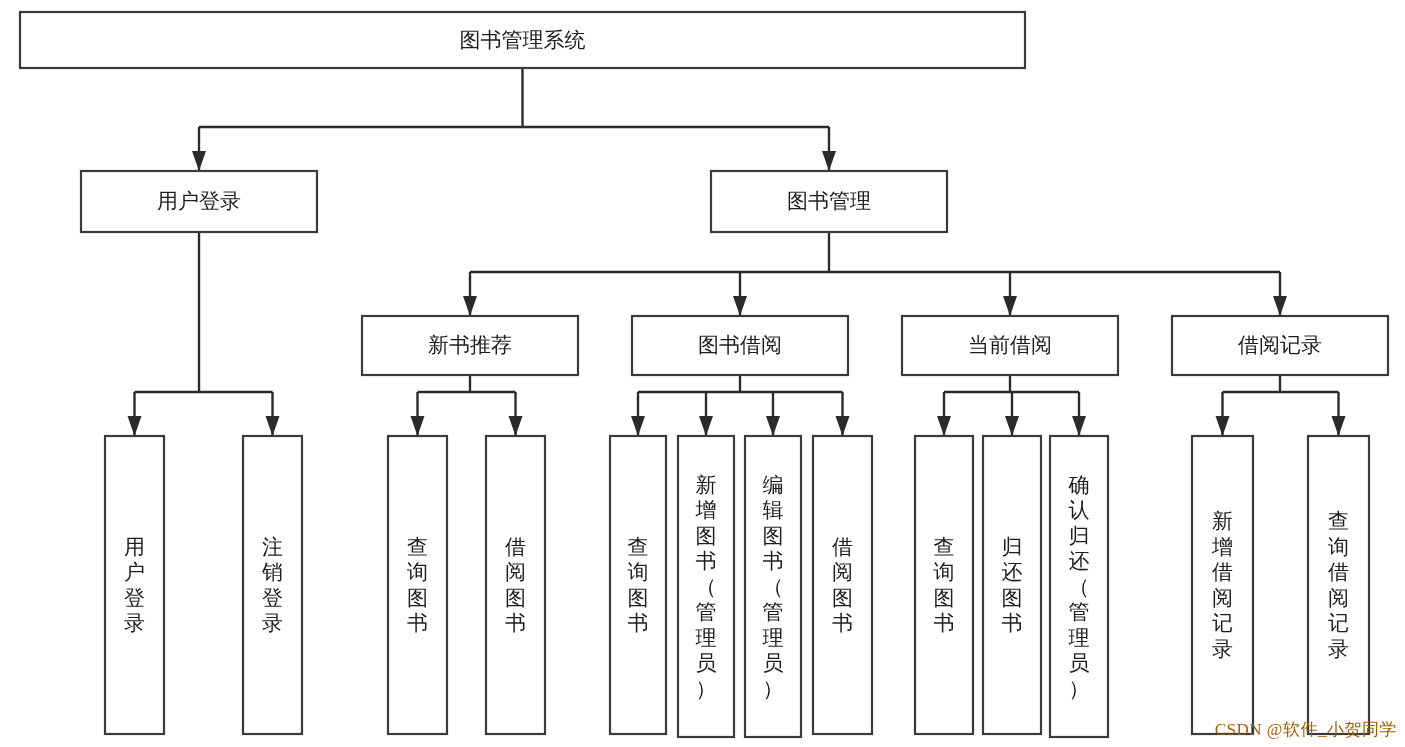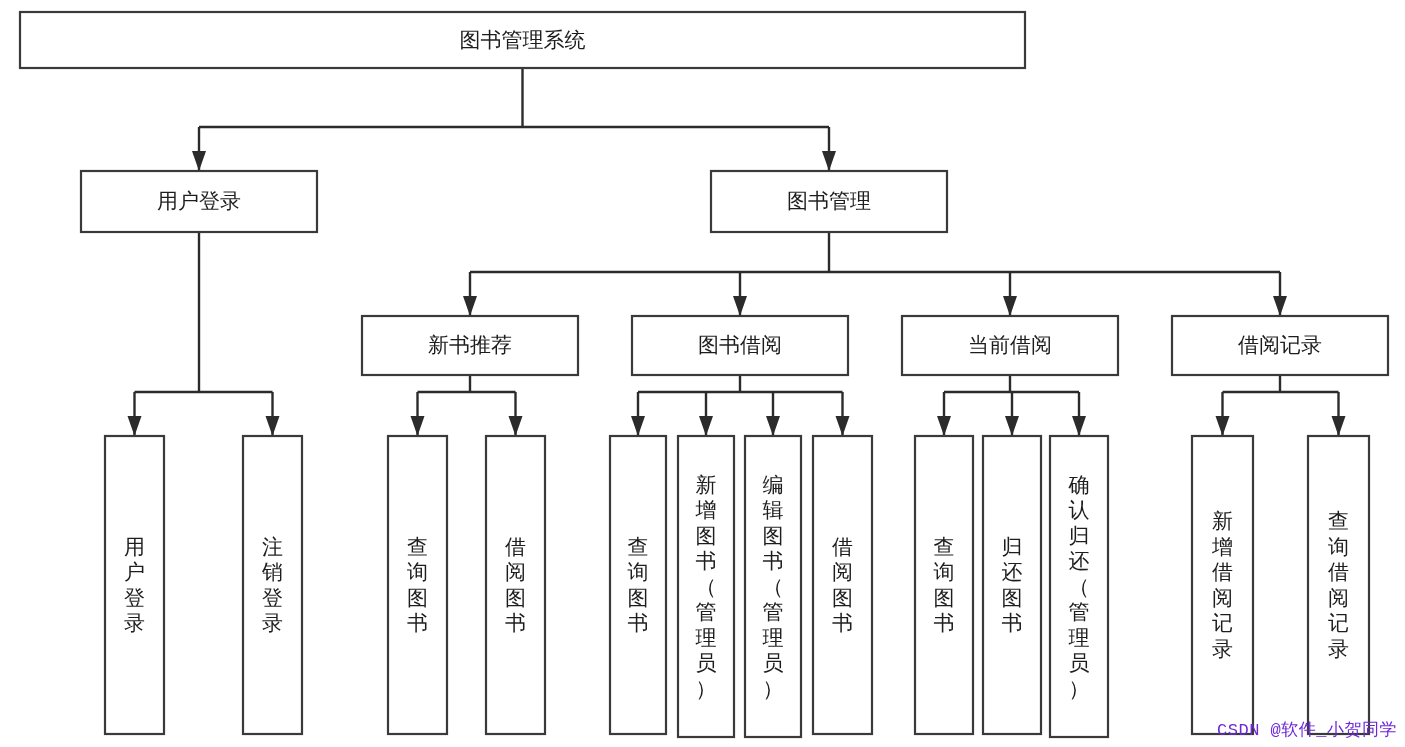--- a/index.html
+++ b/index.html
@@ -52,23 +52,23 @@
   .node-label-v {
     font-family: "Liberation Sans", "DejaVu Sans", sans-serif;
     font-size: 21px;
     fill: #1d1d1d;
     text-anchor: middle;
   }
   .watermark {
     position: absolute;
     right: 8px;
     bottom: 6px;
-    font-family: Liberation Mono, monospace;
+    font-family: Liberation Serif, serif;
     font-size: 17px;
-    color: #6d28d9;
+    color: #a16207;
     letter-spacing: 0.5px;
     white-space: nowrap;
     user-select: none;
   }
 </style>
 </head>
 <body>
 
 <div id="diagram-root">
   <svg id="flowchart" viewBox="0 0 1405 747">

